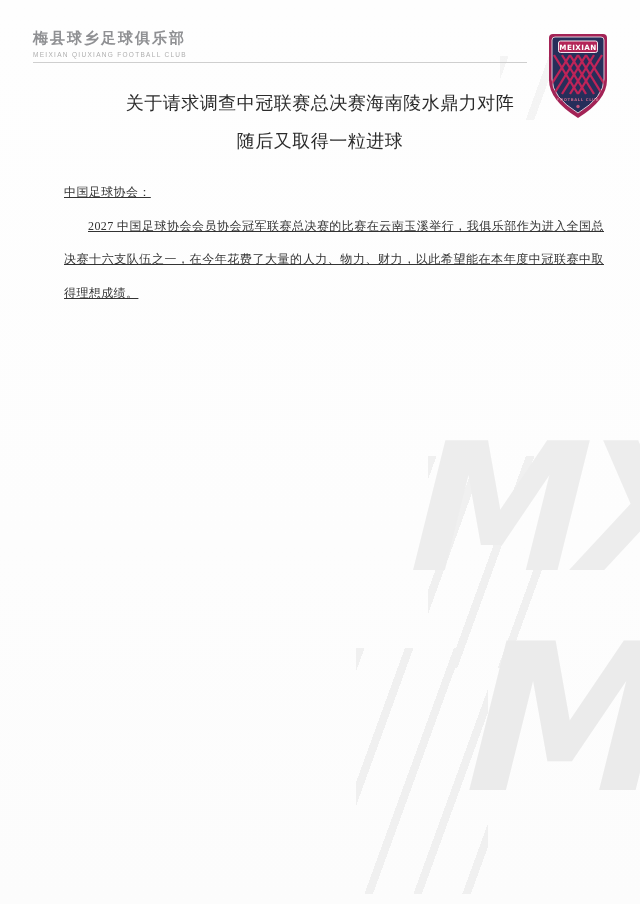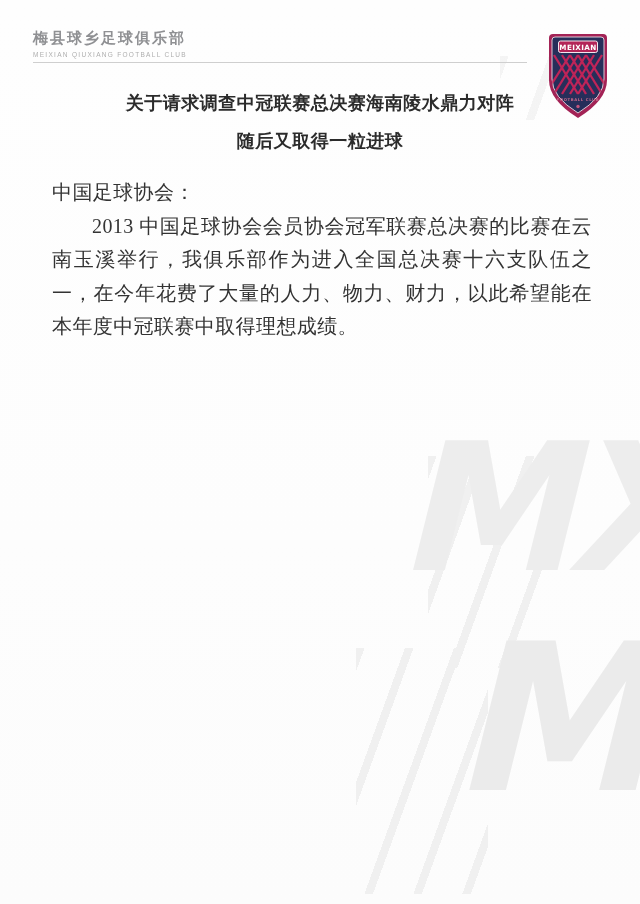--- a/index.html
+++ b/index.html
@@ -63,35 +63,36 @@
   }
   .badge { position: absolute; left: 545px; top: 28px; }
 
   
   .title {
     position: absolute;
     left: 0; top: 84px;
     width: 640px;
     text-align: center;
     font-family: "Liberation Sans", "DejaVu Sans", sans-serif;
-    font-weight: bold;
+    font-weight: normal;
     font-size: 18px;
     line-height: 38px;
     letter-spacing: 0.5px;
     color: #2b2b2b;
   }
   .body-text {
     position: absolute;
-    left: 52px; top: 176px;
+    left: 64px; top: 176px;
     width: 540px;
-    font-size: 20px;
+    font-size: 12px;
     line-height: 33.5px;
     letter-spacing: 0.4px;
     text-align: justify;
     color: #333333;
+    text-decoration: underline;
   }
   .body-text p { margin: 0; }
   .body-text p.indent { text-indent: 2em; }
 </style>
 </head>
 <body>
 
 <div class="page">
 
   <div class="wm-layer">
@@ -136,17 +137,17 @@
       <circle cx="33" cy="78.5" r="1.7" fill="#c2567c"></circle>
     </svg>
 
     <div class="title">
       <div>关于请求调查中冠联赛总决赛海南陵水鼎力对阵</div>
       <div>随后又取得一粒进球</div>
     </div>
 
     <div class="body-text">
       <p>中国足球协会：</p>
-      <p class="indent">2013 中国足球协会会员协会冠军联赛总决赛的比赛在云南玉溪举行，我俱乐部作为进入全国总决赛十六支队伍之一，在今年花费了大量的人力、物力、财力，以此希望能在本年度中冠联赛中取得理想成绩。</p>
+      <p class="indent">2027 中国足球协会会员协会冠军联赛总决赛的比赛在云南玉溪举行，我俱乐部作为进入全国总决赛十六支队伍之一，在今年花费了大量的人力、物力、财力，以此希望能在本年度中冠联赛中取得理想成绩。</p>
     </div>
 
   </div>
 </div>
 
 </body></html>

